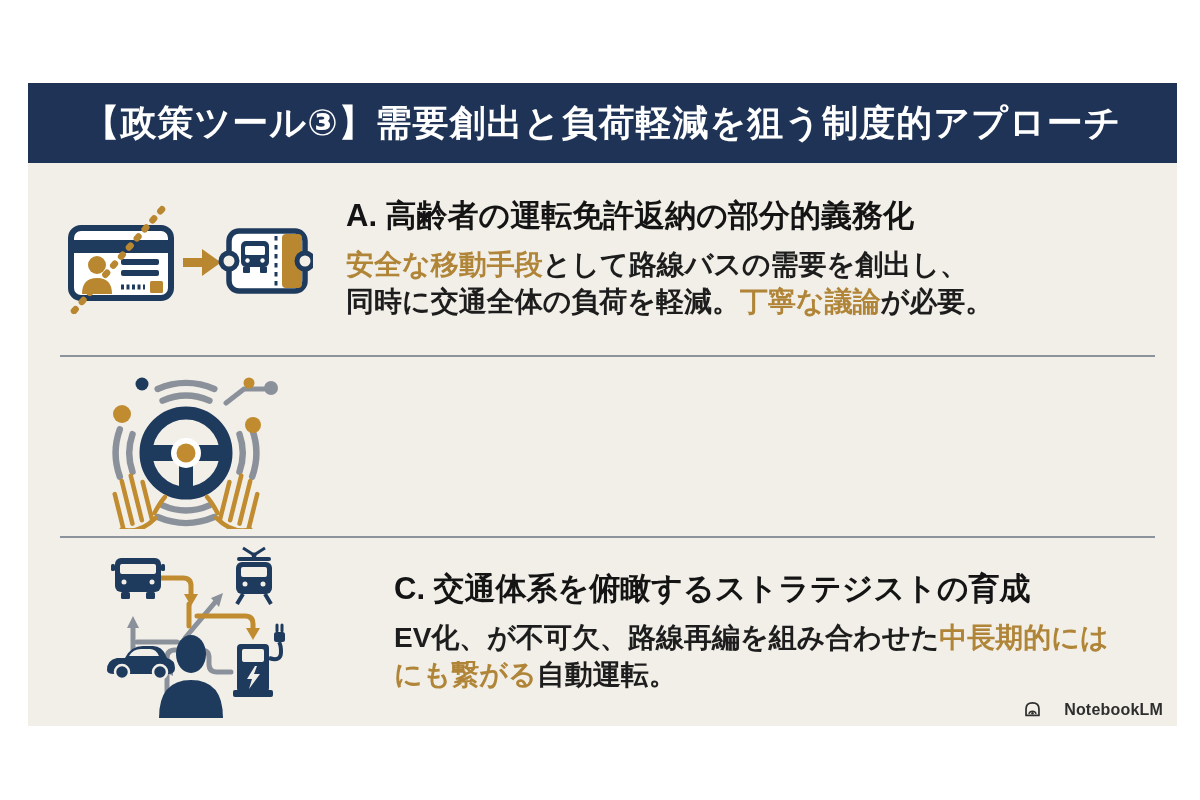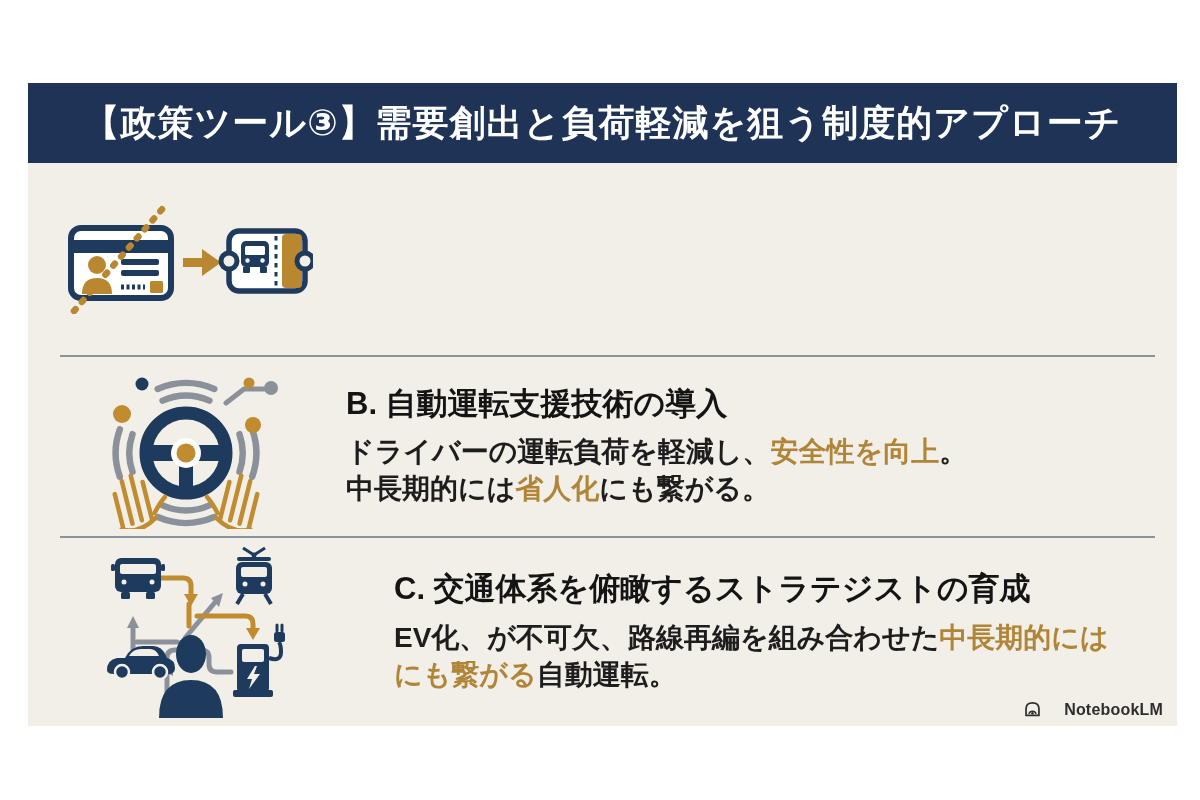--- a/index.html
+++ b/index.html
@@ -68,20 +68,27 @@
             <line x1="215" y1="32" x2="215" y2="83" stroke="#1e3a5c" stroke-width="3" stroke-dasharray="4.5 4.5"></line>
             <rect x="180" y="37" width="28" height="26" rx="5" fill="#1e3a5c"></rect>
             <rect x="184" y="42" width="20" height="9" rx="1.5" fill="#ffffff"></rect>
             <circle cx="186.5" cy="56.5" r="2.2" fill="#ffffff"></circle>
             <circle cx="201.5" cy="56.5" r="2.2" fill="#ffffff"></circle>
             <rect x="182" y="62.5" width="7" height="6.5" rx="1" fill="#1e3a5c"></rect>
             <rect x="199" y="62.5" width="7" height="6.5" rx="1" fill="#1e3a5c"></rect>
             <circle cx="168" cy="57" r="8" fill="#f2efe8" stroke="#1e3a5c" stroke-width="5"></circle>
             <circle cx="244" cy="57" r="8" fill="#f2efe8" stroke="#1e3a5c" stroke-width="5"></circle>
           </svg>
+        </div>
+        <div class="text-cell">
+          <div class="section-title">A. 高齢者の運転免許返納の部分的義務化</div>
+          <div class="section-body">
+              <p><span class="gold">安全な移動手段</span><span>として路線バスの需要を創出し、</span></p>
+              <p><span>同時に交通全体の負荷を軽減。</span><span class="gold">丁寧な議論</span><span>が必要。</span></p>
+            </div>
         </div>
       </div>
 
       <div class="divider"></div>
 
       <div class="section sec-b">
         <div class="icon-cell">
           <svg width="238" height="164" viewBox="0 0 238 164">
 
             <g stroke="#8b919b" stroke-width="6.5" stroke-linecap="round" fill="none">
@@ -121,27 +128,20 @@
                 <path d="M184,160 V124"></path>
                   <path d="M174,157 V113"></path>
                   <path d="M164,156 V110"></path>
                   <path d="M154,158 V119"></path>
                 <path d="M186,160 Q170,169 150,157"></path>
                   <path d="M150,152 Q142,143 136,139"></path>
               </g>
             </g>
           </svg>
         </div>
-        <div class="text-cell">
-          <div class="section-title">B. 自動運転支援技術の導入</div>
-          <div class="section-body">
-              <p><span>ドライバーの運転負荷を軽減し、</span><span class="gold">安全性を向上</span><span>。</span></p>
-              <p><span>中長期的には</span><span class="gold">省人化</span><span>にも繋がる。</span></p>
-            </div>
-        </div>
       </div>
 
       <div class="divider"></div>
 
       <div class="section sec-c">
         <div class="icon-cell">
           <svg width="240" height="172" viewBox="0 0 240 172">
 
             <g stroke="#8b919b" stroke-width="5" fill="none" stroke-linecap="round">
               <path d="M66,116 V82"></path>

